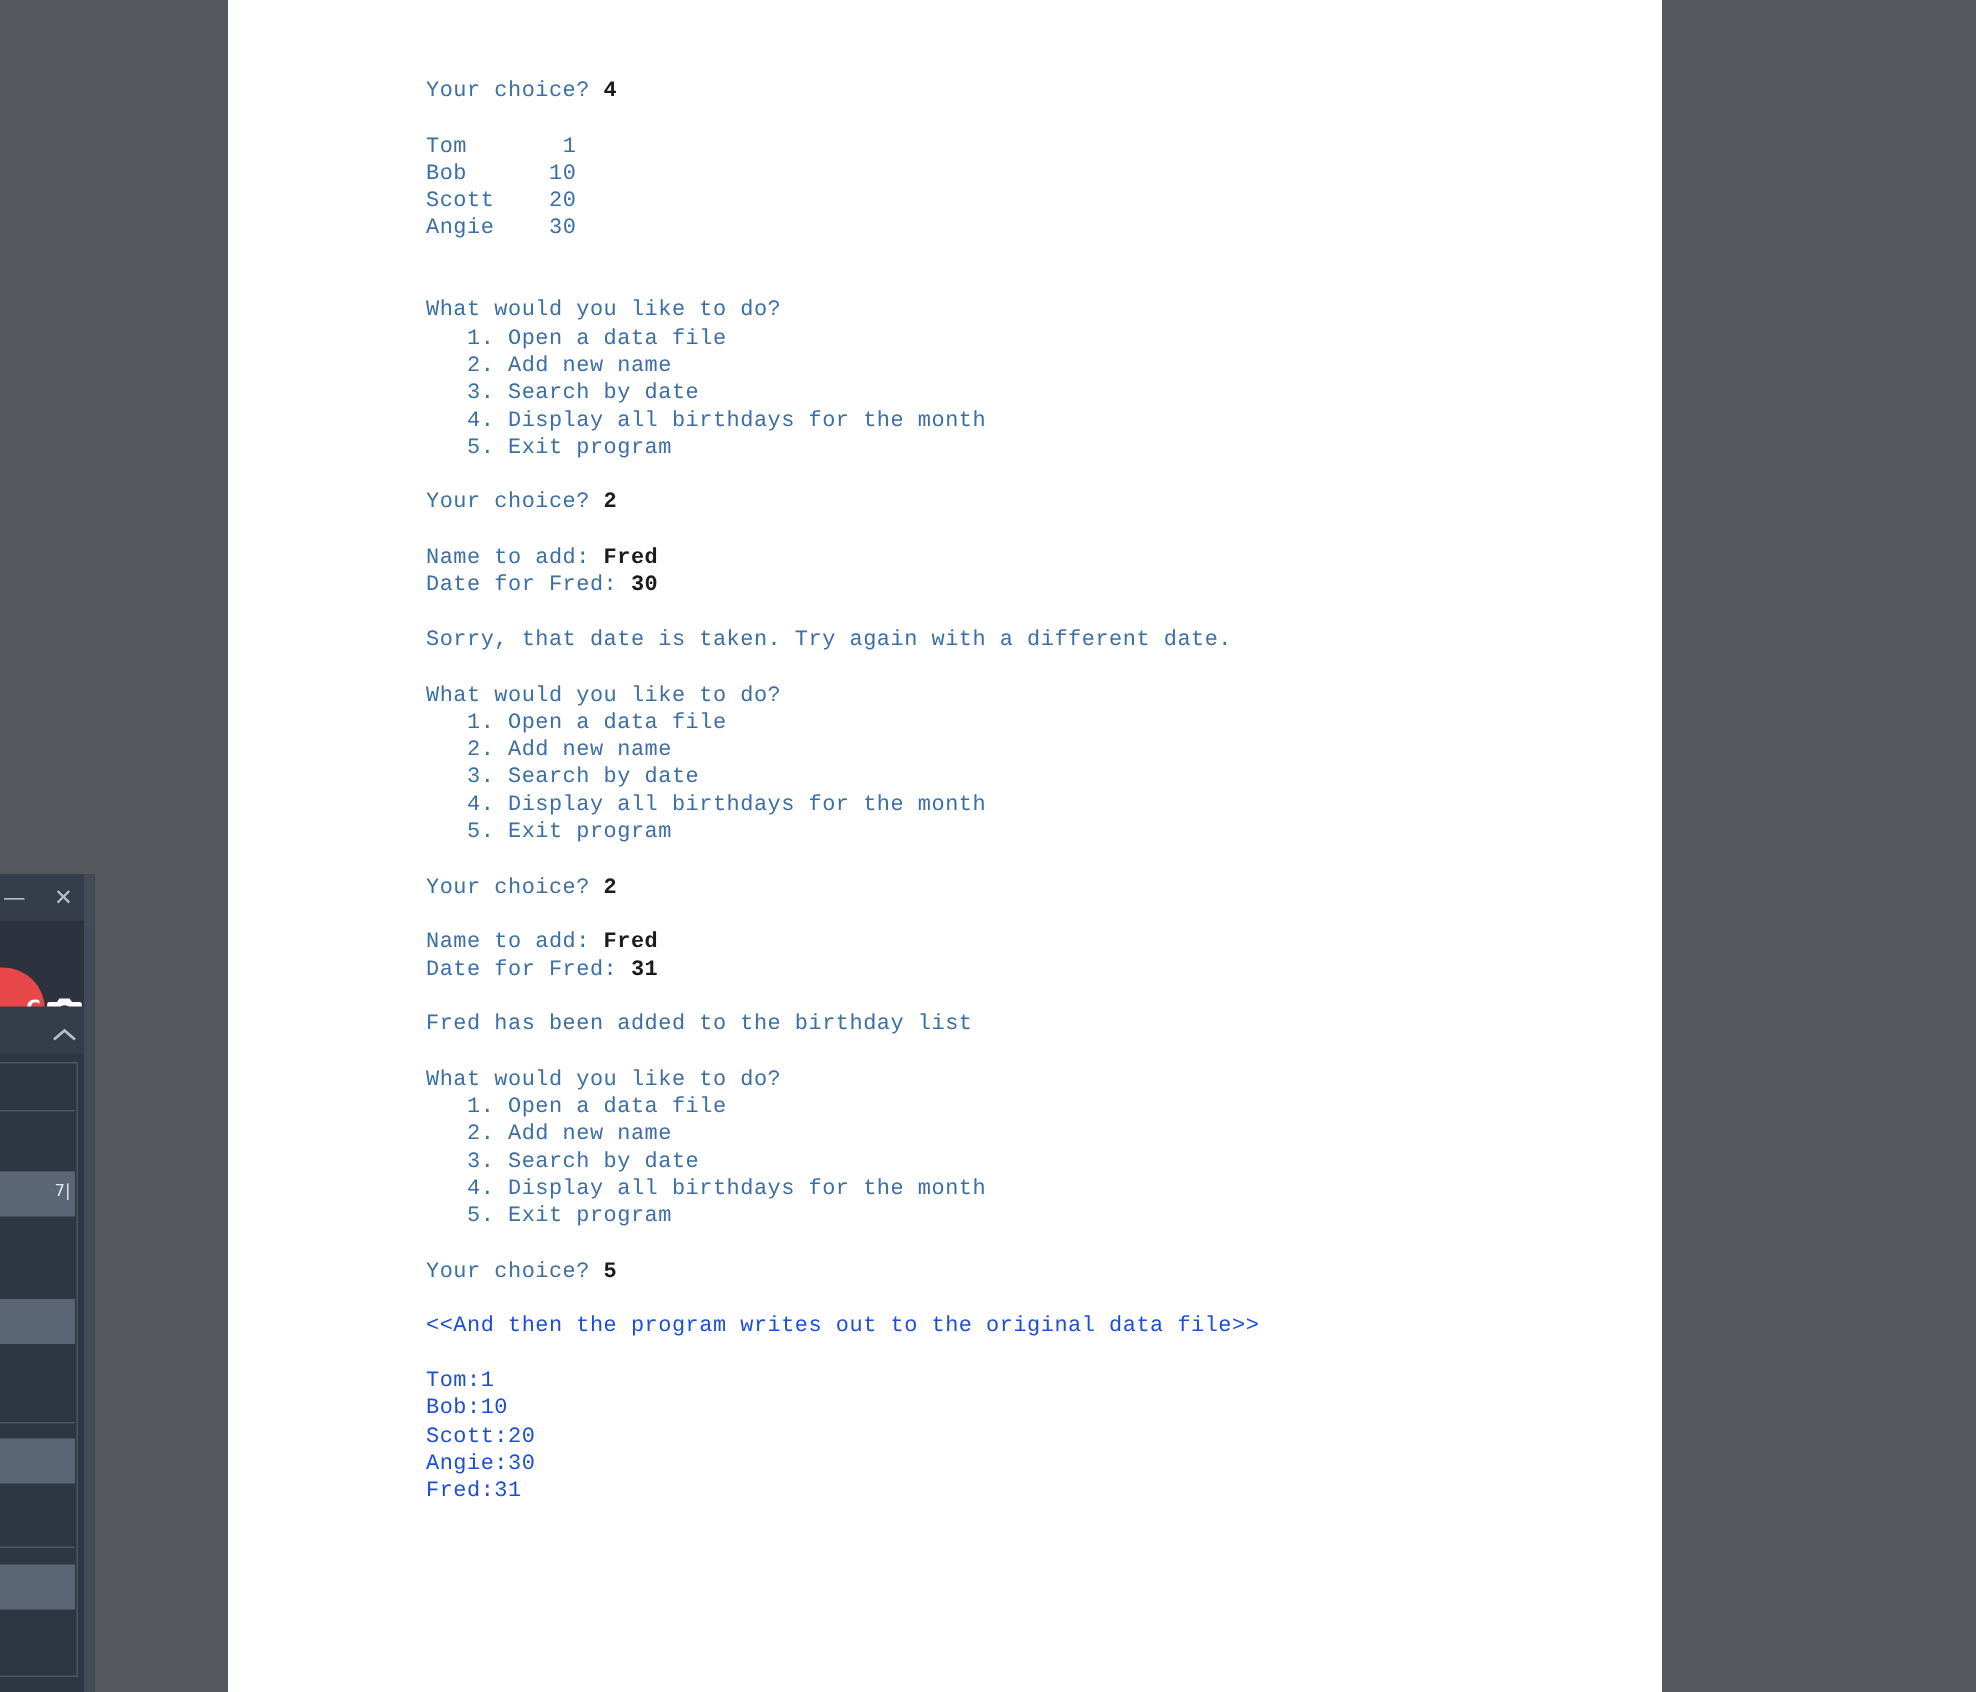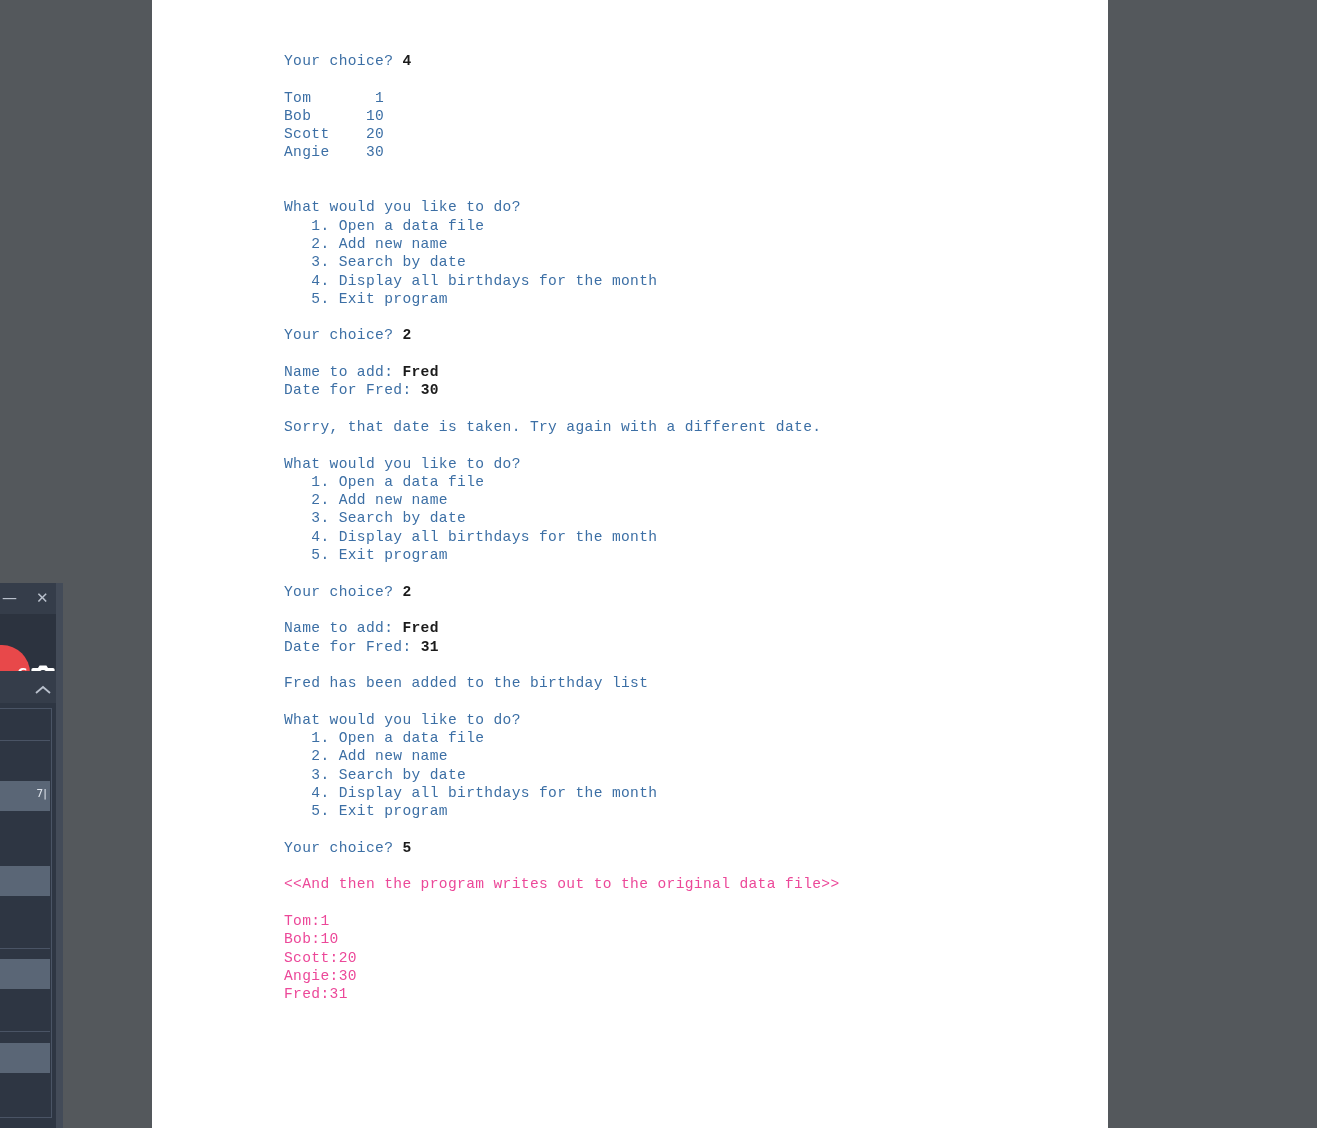--- a/index.html
+++ b/index.html
@@ -46,21 +46,21 @@
   }
 
   .out {
     color: #3c6fa5;
   }
   .inp {
     color: #1b1b1b;
     font-weight: bold;
   }
   .plain {
-    color: #ec4899;
+    color: #1d4ed8;
   }
 
   
   #recorder-window {
     position: absolute;
     left: 0;
     top: 583px;
     width: 63px;
     height: 545px;
     background: #2e3643;

